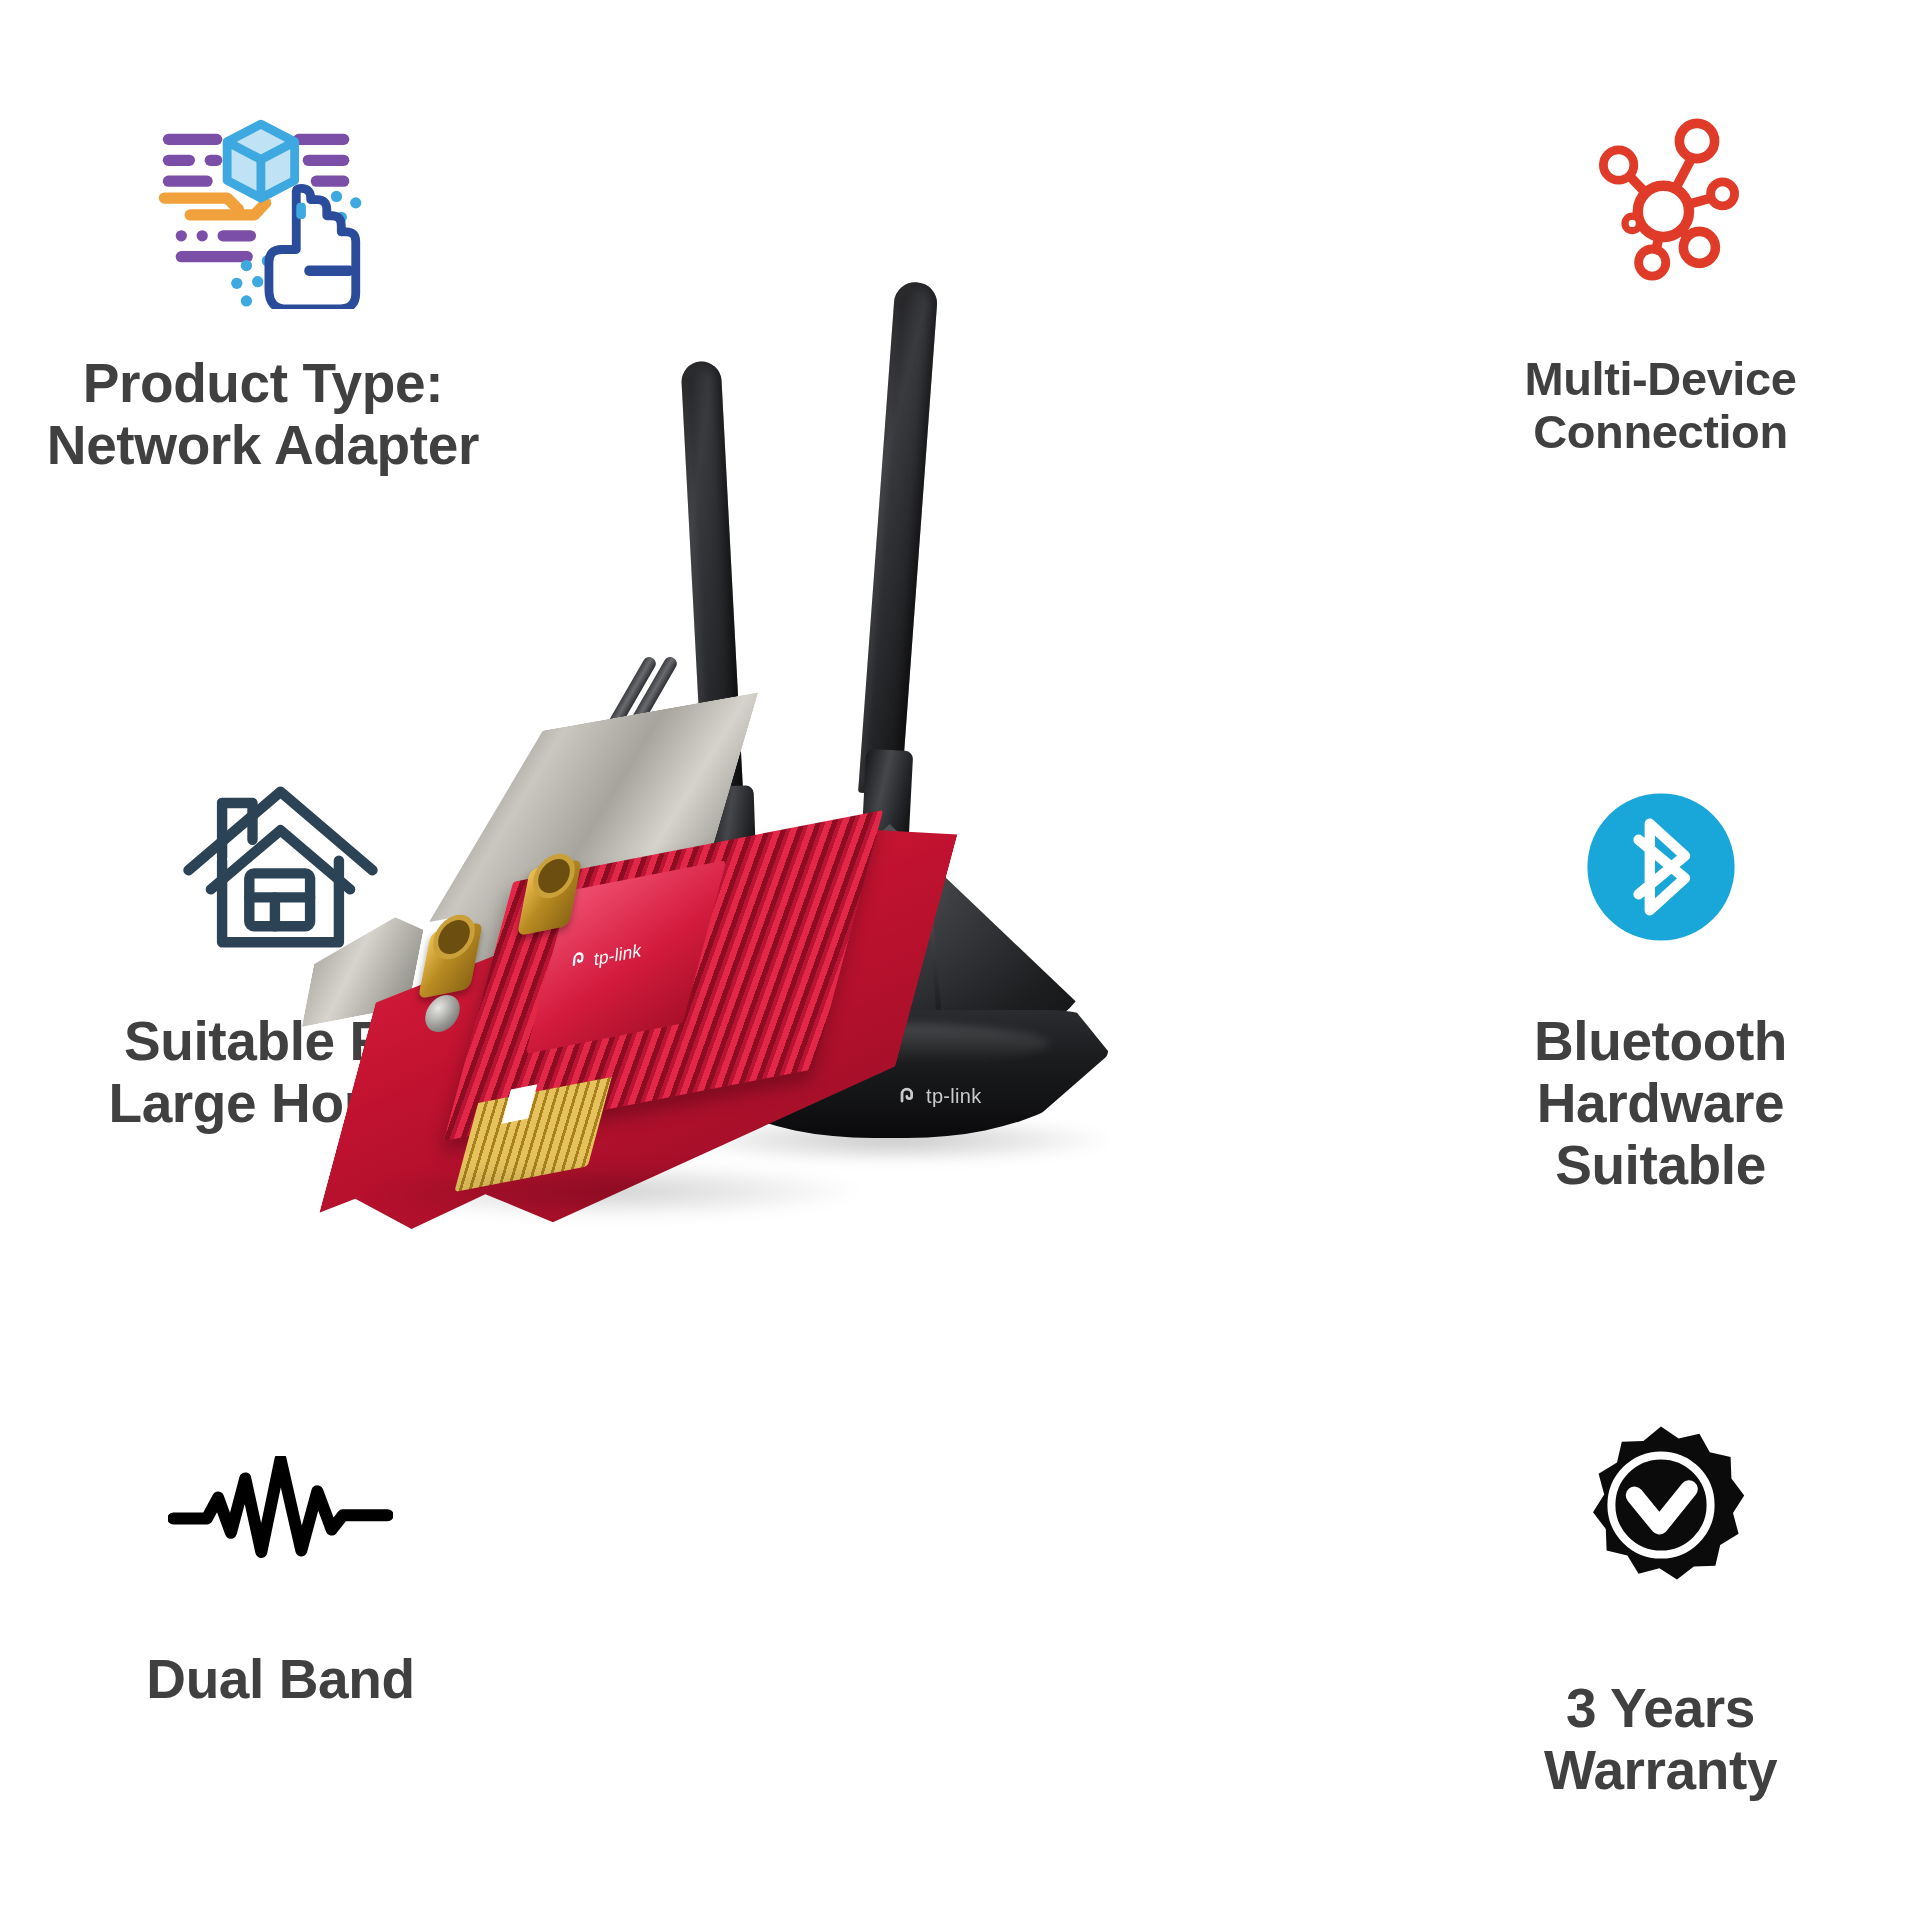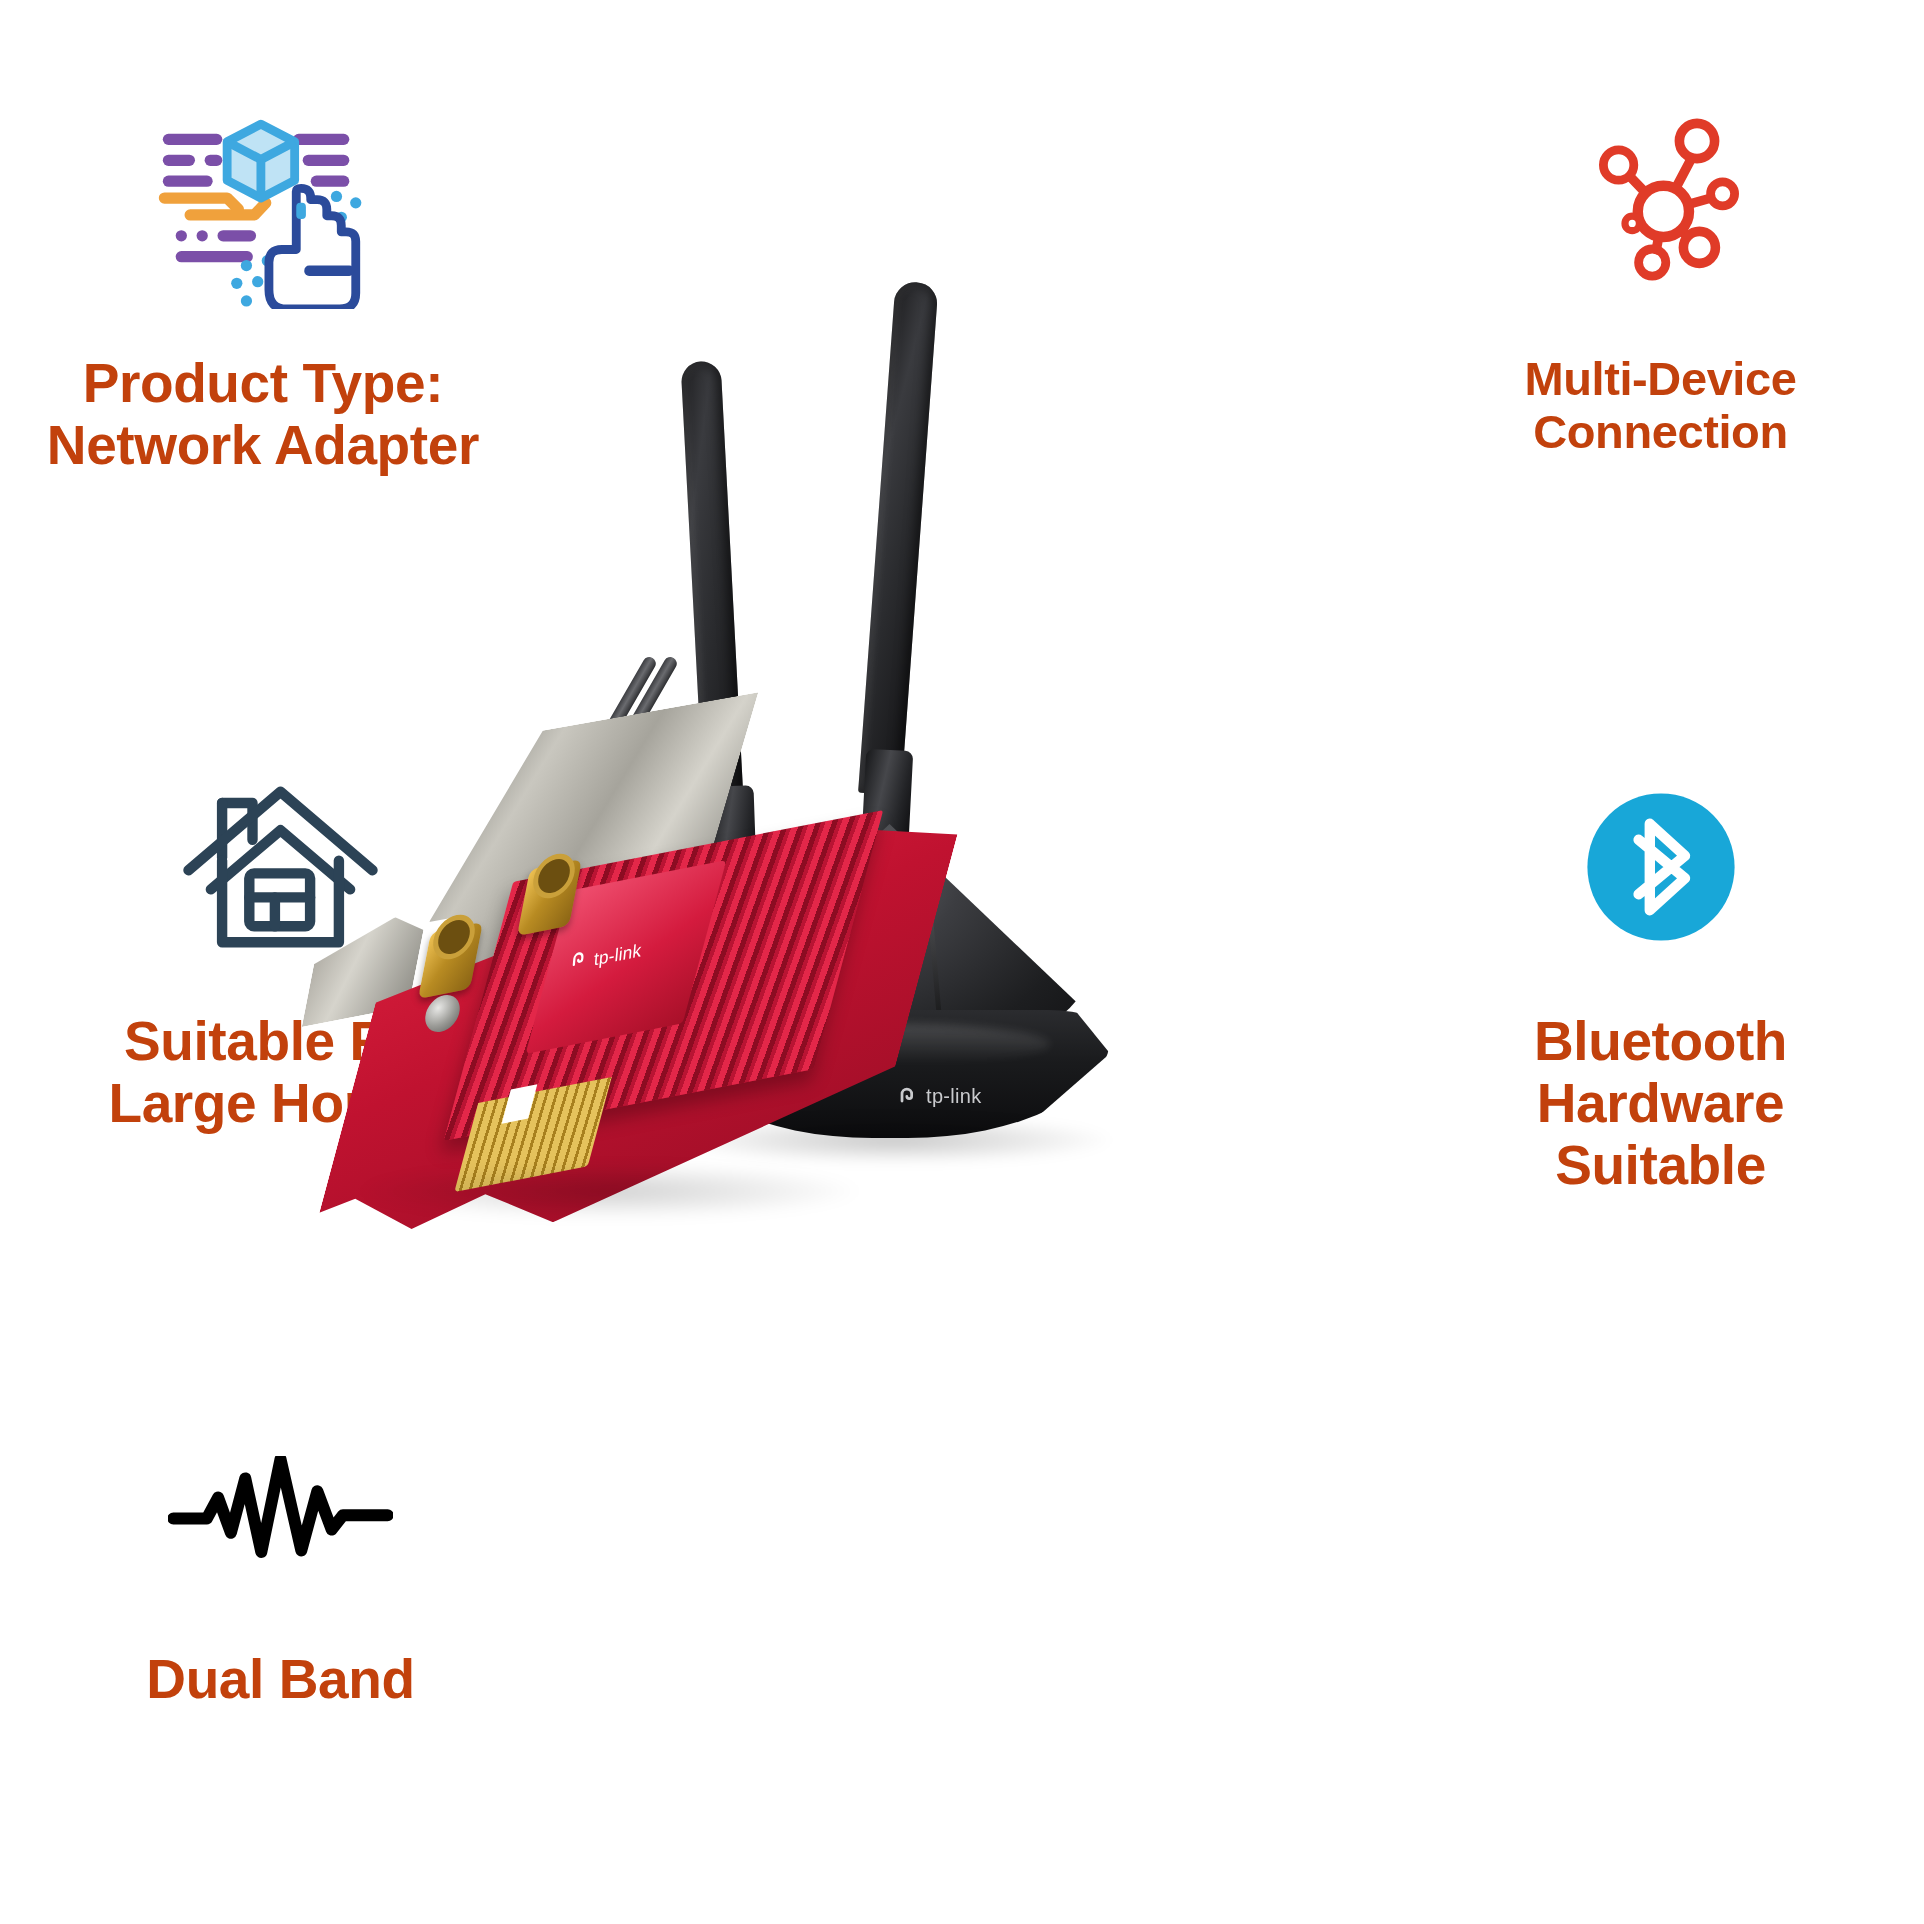--- a/index.html
+++ b/index.html
@@ -31,21 +31,21 @@
     display: flex;
     align-items: center;
     justify-content: center;
     height: 241px;
   }
   .feature .label {
     margin-top: 22.5px;
     font-weight: bold;
     font-size: 53px;
     line-height: 1.13;
-    color: #c2410c;
+    color: #404040;
     text-align: center;
     letter-spacing: -0.4px;
     white-space: pre-line;
   }
 
   
   #f-product-type { left: 14.4px;  top: 88px; }
   #f-large-homes  { left: 32px;  top: 746px; }
   #f-dual-band    { left: 32px;  top: 1436px; }
   
@@ -408,20 +408,37 @@
       <svg width="160" height="160" viewBox="0 0 200 200">
         <circle cx="100" cy="100" r="92" fill="#18A7D8"></circle>
         <path d="M86 46 L130 86 L72 134 M72 66 L130 114 L86 154 L86 46" fill="none" stroke="#ffffff" stroke-width="13" stroke-linejoin="round" stroke-linecap="round"></path>
       </svg>
     </div>
     <div class="label">Bluetooth
 Hardware
 Suitable</div>
   </div>
 
+  <div class="feature" id="f-warranty">
+    <div class="icon-wrap">
+      <svg width="168" height="168" viewBox="0 0 210 210">
+        <g fill="#0B0B0B">
+          <path d="M105 2
+                   L127 17 L153 11 L166 34 L192 40 L193 67 L209 88 L195 110
+                   L202 136 L179 150 L173 176 L146 177 L125 193 L103 179
+                   L77 186 L63 163 L37 157 L36 130 L20 109 L34 87
+                   L27 61 L50 47 L56 21 L83 20 Z"></path>
+        </g>
+        <circle cx="105" cy="100" r="62" fill="none" stroke="#ffffff" stroke-width="10"></circle>
+        <path d="M72 88 L103 126 L140 80" fill="none" stroke="#ffffff" stroke-width="22" stroke-linecap="round" stroke-linejoin="round"></path>
+      </svg>
+    </div>
+    <div class="label">3 Years
+Warranty</div>
+  </div>
 
   <div id="product-stage">
 
     <div class="cable" id="cable-a"></div>
     <div class="cable" id="cable-b"></div>
 
     <div class="antenna" id="antenna-left"></div>
     <div class="antenna" id="antenna-right"></div>
     <div class="ant-joint" id="joint-left"></div>
     <div class="ant-joint" id="joint-right"></div>

